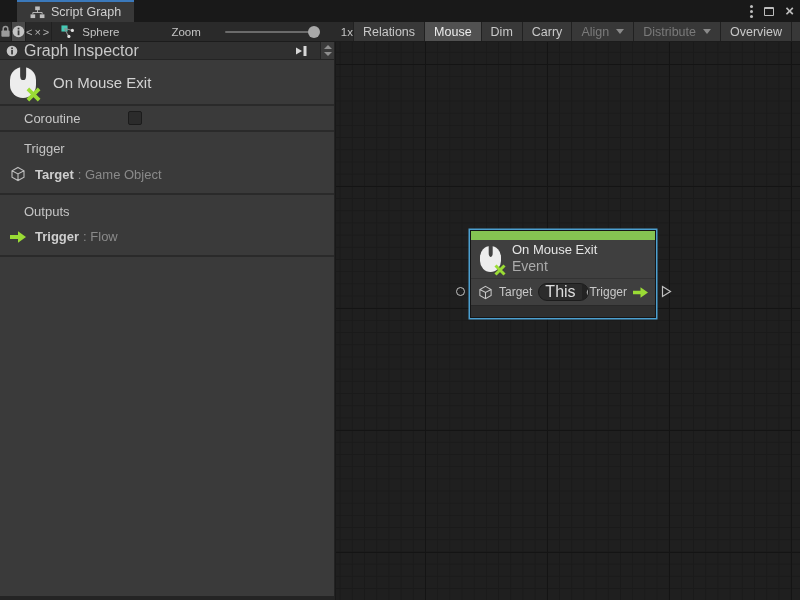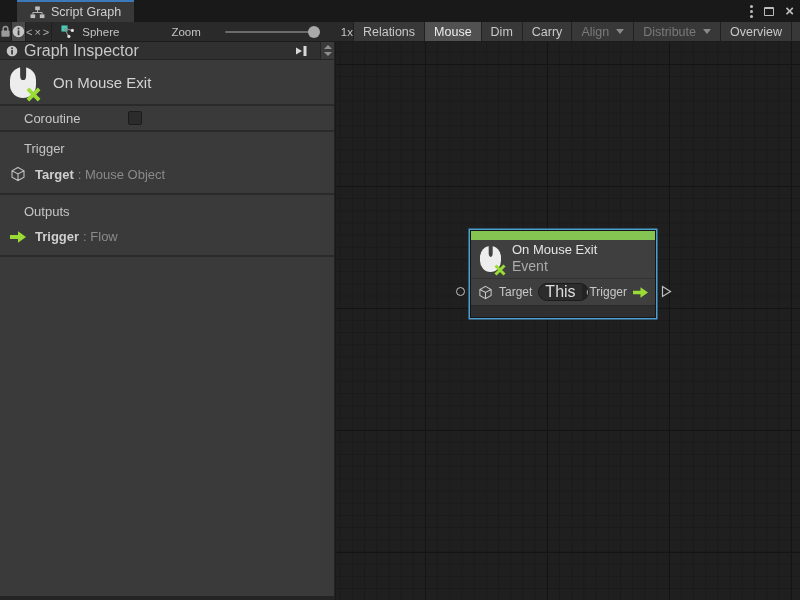--- a/index.html
+++ b/index.html
@@ -292,21 +292,21 @@
 
   <div class="io-block">
     <div class="io-heading">Trigger</div>
     <div class="io-row">
       <span>
         <svg width="16" height="16" viewBox="0 0 16 16" fill="none" stroke="#BFBFBF" stroke-width="1.1">
           <path d="M8 1.5 L14 4.8 V11.2 L8 14.5 L2 11.2 V4.8 Z M2 4.8 L8 8 L14 4.8 M8 8 V14.5"></path>
         </svg>
       </span>
       <span class="pname">Target</span>
-      <span class="ptype">: Mouse Object</span>
+      <span class="ptype">: Game Object</span>
     </div>
   </div>
 
   <div class="io-block">
     <div class="io-heading">Outputs</div>
     <div class="io-row">
       <span>
         <svg width="16" height="12" viewBox="0 0 14 10">
             <path d="M0 3.3h7V0l7 5-7 5V6.7H0z" fill="var(--lime_green)"></path>
           </svg>

